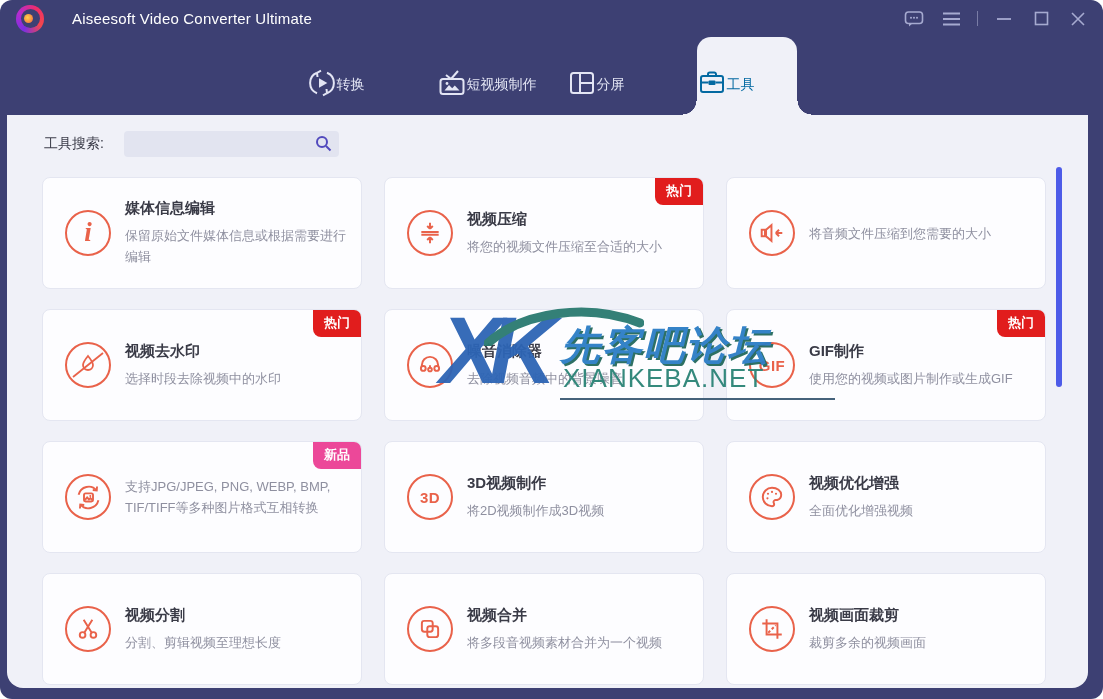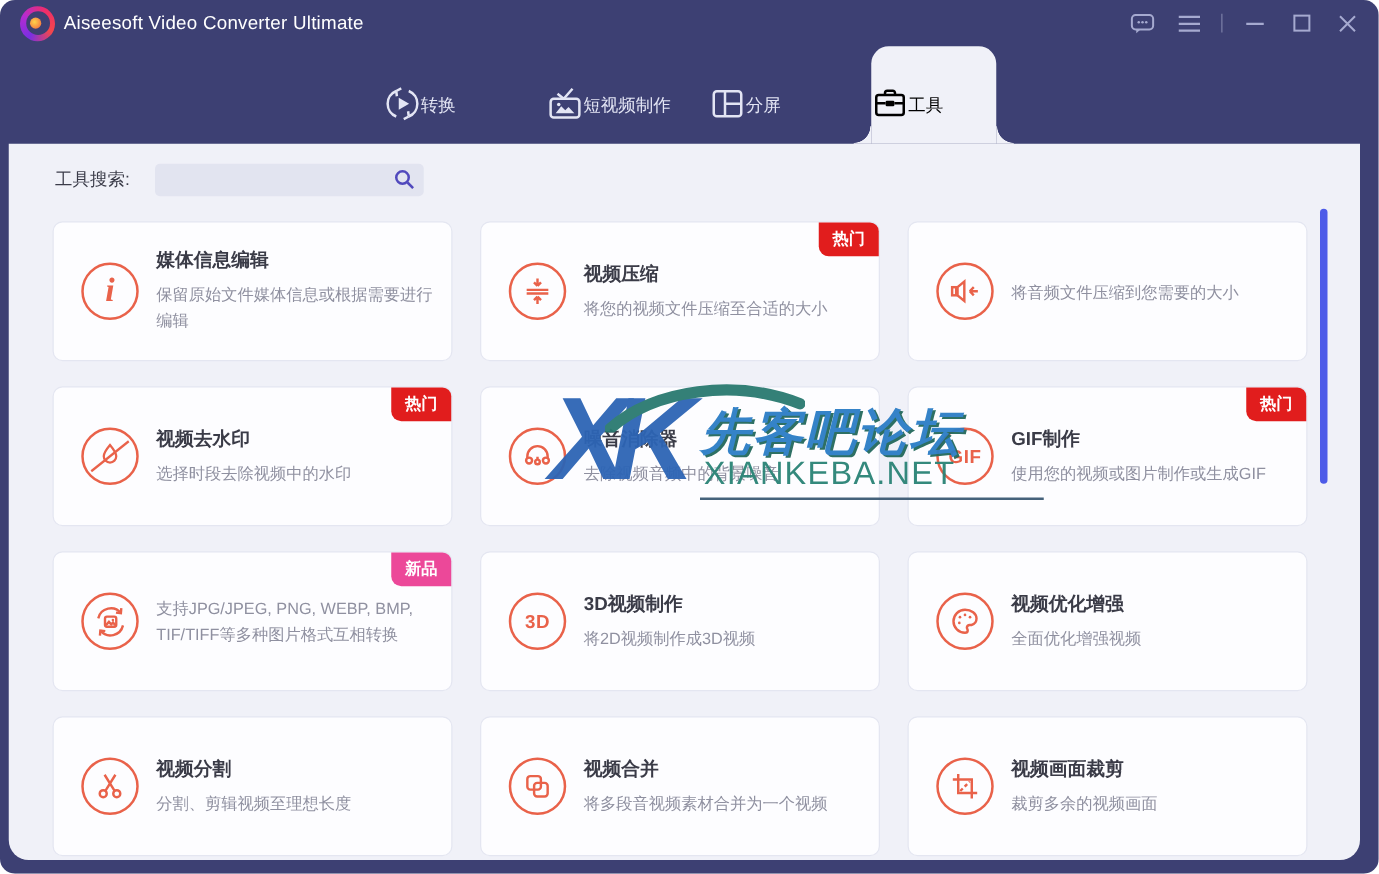--- a/index.html
+++ b/index.html
@@ -4,31 +4,31 @@
 <style>
   * { box-sizing: border-box; margin: 0; padding: 0; }
   html,body { width:1103px; height:699px; background:#ffffff; font-family:"Liberation Sans",sans-serif; }
   .window{ position:relative; width:1103px; height:699px; background:#3d4073; border-radius:12px; overflow:hidden; }
 
   
   .titlebar{ position:absolute; top:0; left:0; right:0; height:37px; display:flex; align-items:center; }
   .logo{ width:28px; height:28px; margin-left:16px; position:relative; border-radius:50%; background:conic-gradient(from 210deg,#7a2fe2,#b52bd0,#ef2d6a,#f4474b,#7a2fe2); }
   .logo .inner{ position:absolute; left:5px; top:4px; width:19px; height:19px; border-radius:50%; background:#3d4073; }
   .logo .core{ position:absolute; left:8px; top:9px; width:9px; height:9px; border-radius:50%; background:radial-gradient(circle at 40% 40%,#ffd24a,#f2603d); }
-  .app-title{ margin-left:7px; color:#ffffff; font-size:15px; letter-spacing:.2px;text-align:right; }
+  .app-title{ margin-left:28px; color:#ffffff; font-size:15px; letter-spacing:.2px;text-align:right; }
   .tb-controls{ margin-left:auto; margin-right:14px; display:flex; align-items:center; gap:15px; color:#a6aad0; }
   .tb-btn{ width:22px; height:22px; display:flex; align-items:center; justify-content:center; cursor:default; }
   .tb-sep{ width:1px; height:15px; background:#7a7da6; }
 
   
   .nav{ position:absolute; top:37px; left:0; right:0; height:78px; display:flex; justify-content:center; }
   .tab{ position:relative; width:100px; margin:0 15px; padding-top:13px; display:flex; align-items:center; color:#e3e5f4; }
   .tab .tab-icon{ height:32px; display:flex; align-items:center; justify-content:center; }
   .tab .tab-label{ margin-top:5px; font-size:14px; }
-  .tab.active{ background:#f0f1f8; border-radius:14px 14px 0 0; color:#000000;text-align:right; }
+  .tab.active{ background:#f0f1f8; border-radius:14px 14px 0 0; color:#0369a1;text-align:right; }
   .tab.active .flare{ position:absolute; bottom:0; width:14px; height:14px; }
   .tab.active .flare.l{ left:-14px; background:radial-gradient(circle 14px at 0 0, transparent 13px, #f0f1f8 13.5px); }
   .tab.active .flare.r{ right:-14px; background:radial-gradient(circle 14px at 100% 0, transparent 13px, #f0f1f8 13.5px); }
 
   
   .content{ position:absolute; left:7px; right:15px; top:115px; bottom:11px; background:#f0f1f8; border-radius:0 0 16px 16px; }
   .search-row{ position:absolute; left:37px; top:16px; display:flex; align-items:center;gap:12px; }
   .search-label{ font-size:14px; color:#3b3c49; margin-right:8px; }
   .search-box{ position:relative; width:215px; height:26px; }
   .search-input{ width:100%; height:100%; border:none; outline:none; background:#e2e4f0; border-radius:4px; padding:0 30px 0 10px; font-size:13px; color:#3b3c49; }

